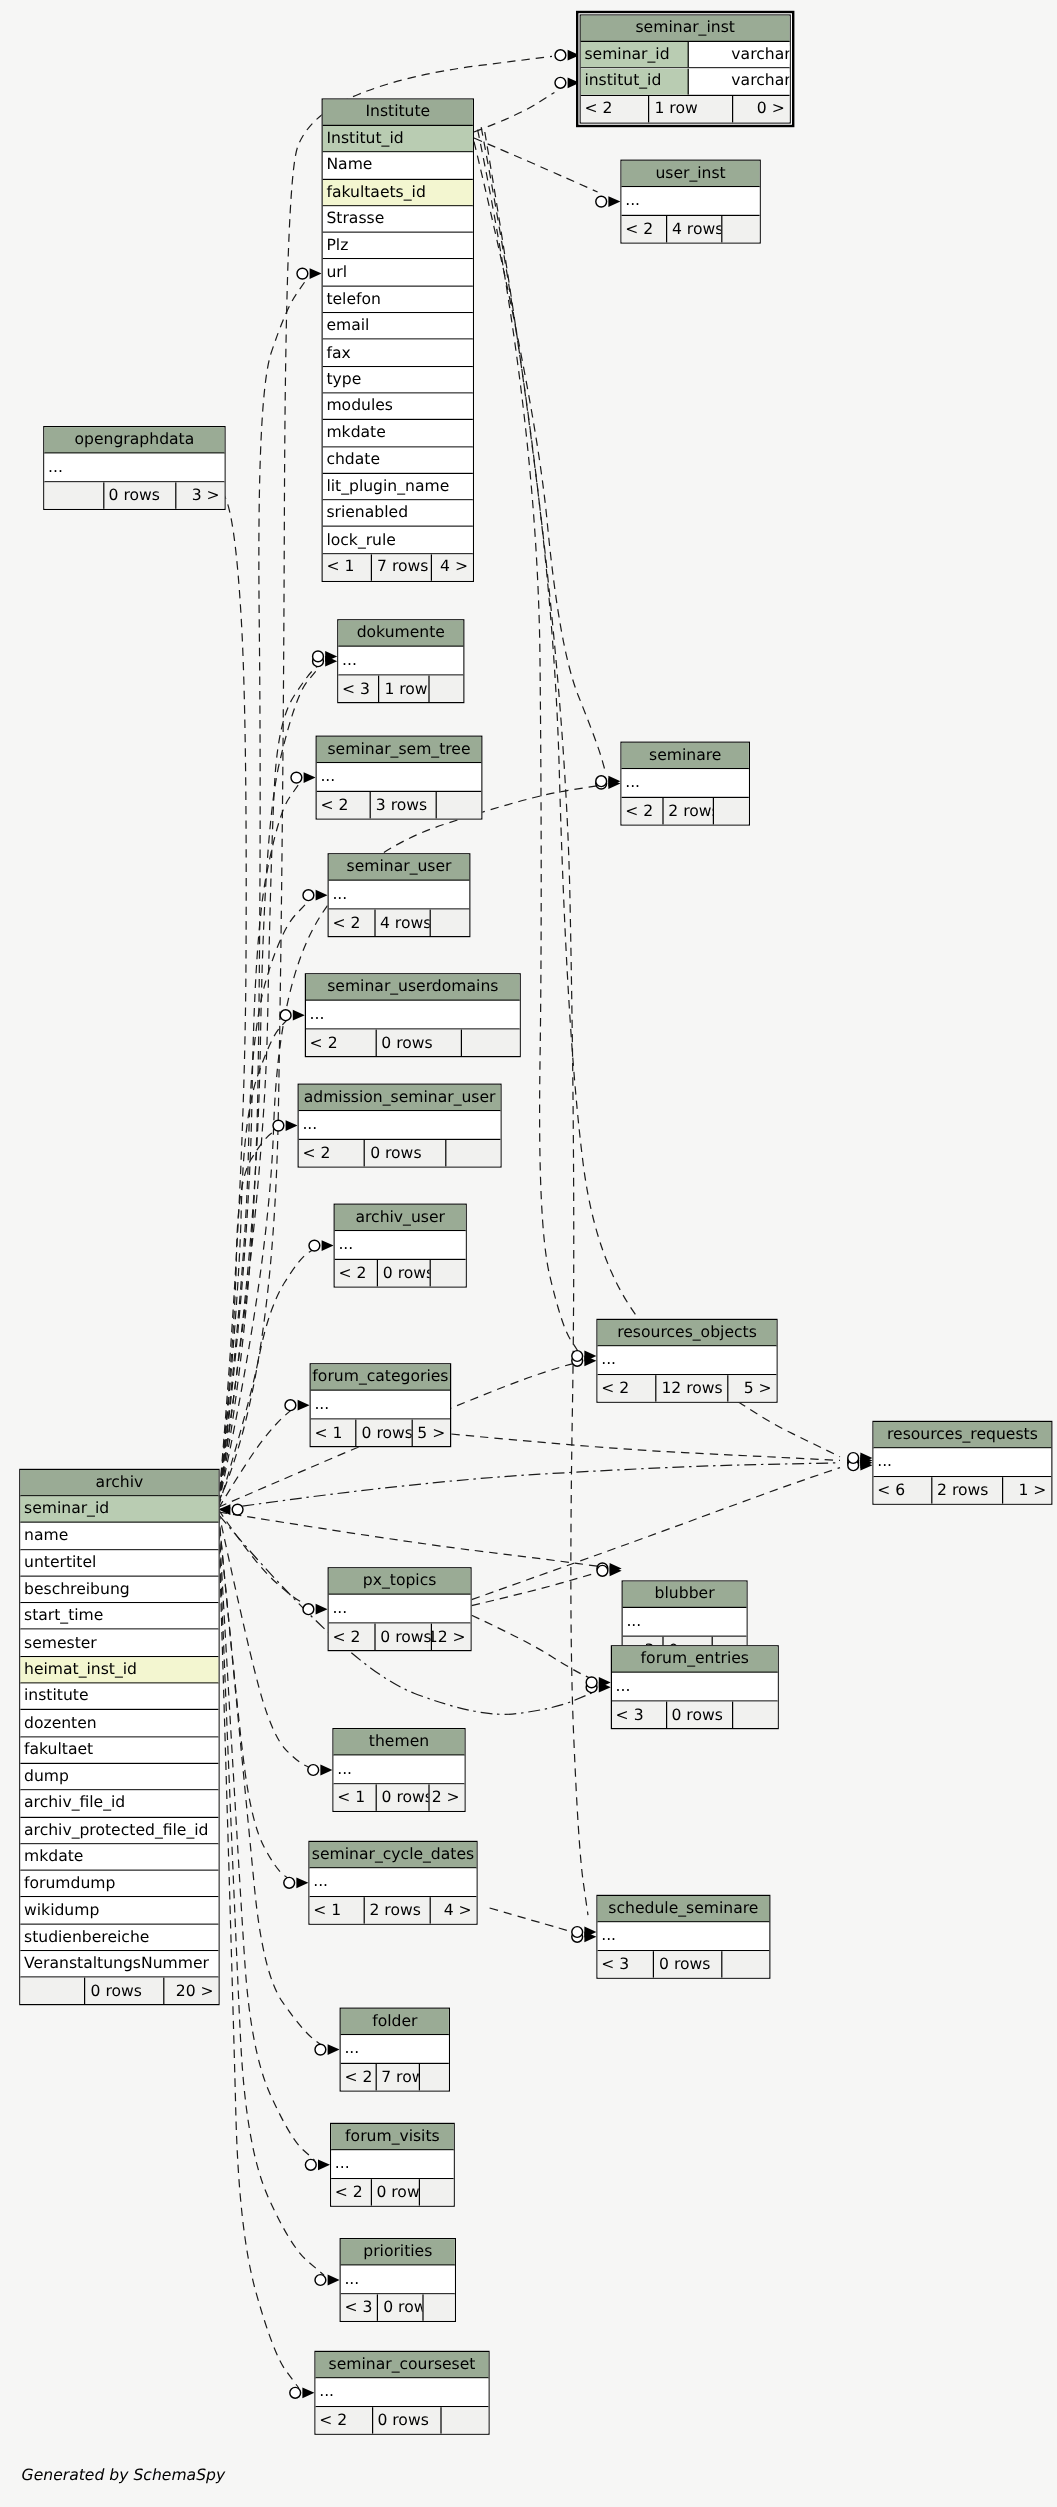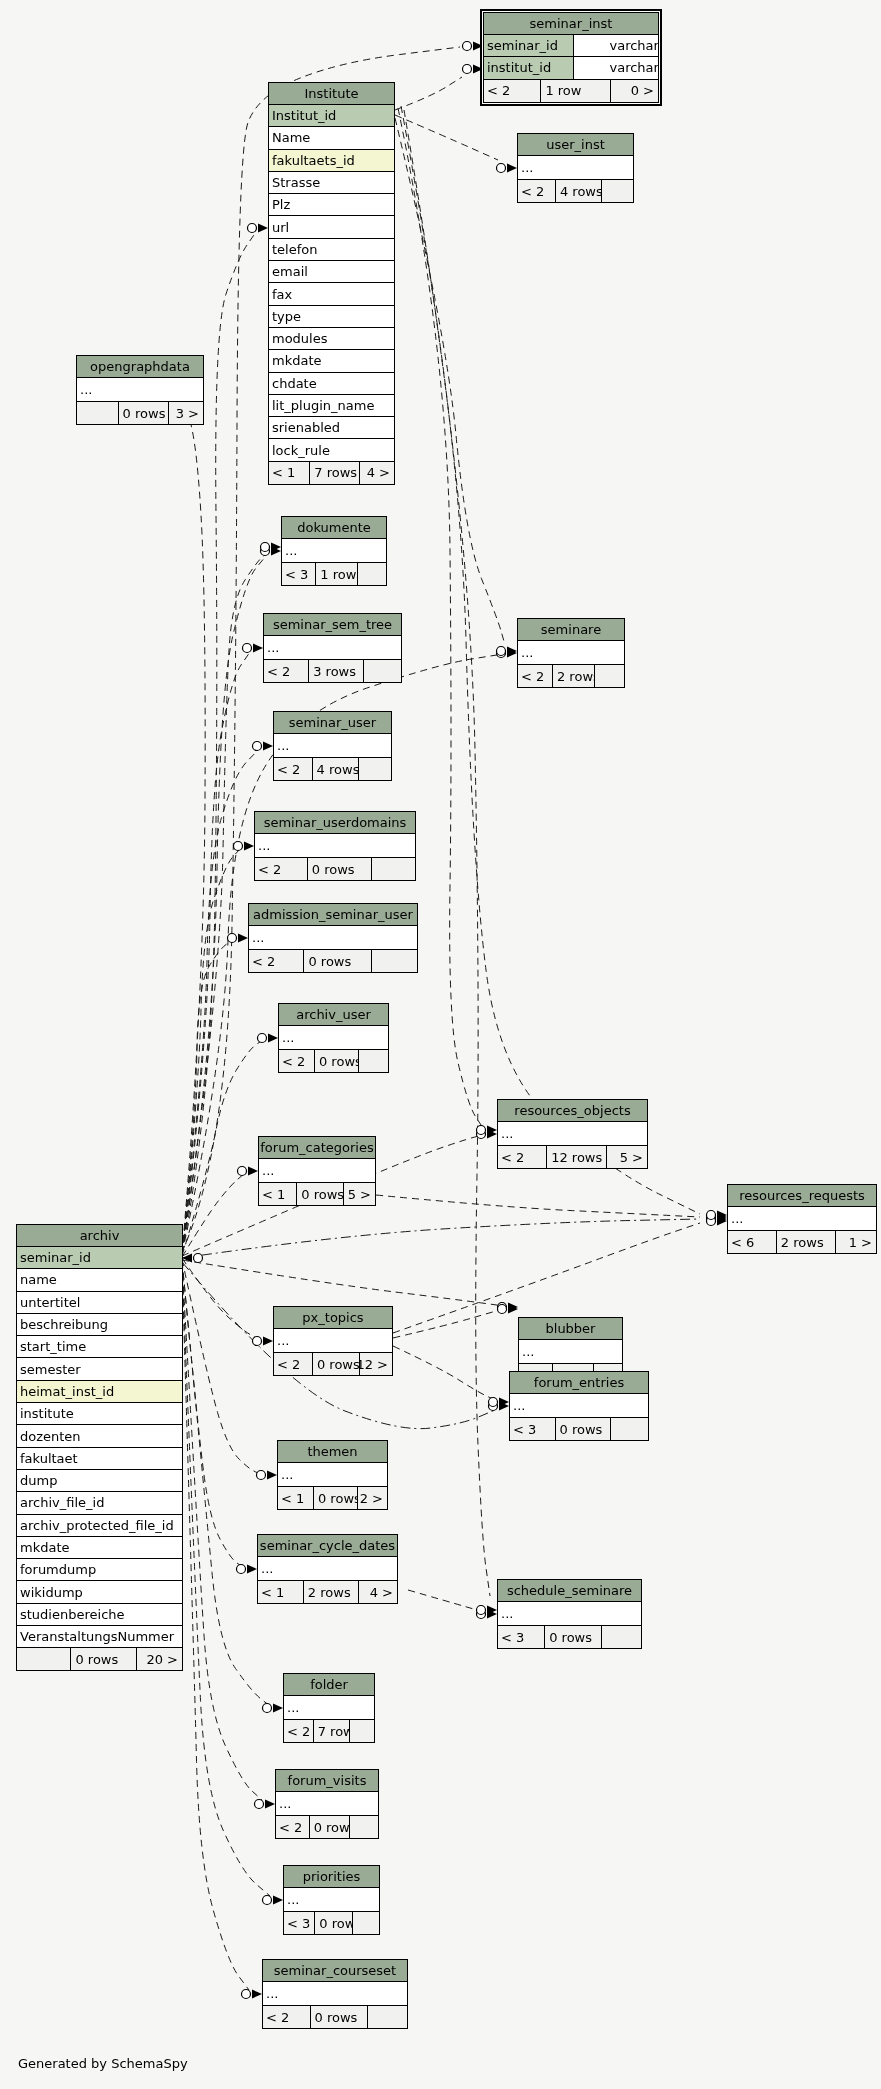--- a/index.html
+++ b/index.html
@@ -40,21 +40,21 @@
   .trow.typed{}
   .ctype{padding-left:3px;flex:1;overflow:hidden;white-space:nowrap;background:#fff;}
   .tfoot{
     display:flex;height:22px;background:#f1f1ef;box-sizing:border-box;align-items:center;
   }
   .tfoot span{display:flex;align-items:center;height:100%;box-sizing:border-box;overflow:hidden;white-space:nowrap;}
   .tfoot .fl{flex:0 0 33%;border-right:1px solid #000;padding:0 3px;}
   .tfoot .fm{flex:0 0 40%;border-right:1px solid #000;padding:0 4px;}
   .tfoot .fr{flex:1;justify-content:flex-end;padding:0 4px;}
   #note{
-    position:absolute;left:18px;top:2056px;z-index:2;font-size:13px;
+    position:absolute;left:18px;top:2056px;z-index:2;font-size:13px;font-style:italic;
   }
 </style>
 </head>
 <body>
 
 <div id="diagram">
   <svg id="edges" width="881" height="2089" viewBox="0 0 881 2089">
       <path d="M182,1252 Q228,1150 232,925 Q236,700 237,425 Q238,150 248,122.5 Q258,95 299,78.5 Q340,62 400,54.5 L460,47" class="edge"></path>
       <path d="M395,110 Q432,96 447,86.5 L462,77" class="edge"></path>
       <path d="M395,115 Q444,136 471,148 L498,160" class="edge"></path>
@@ -237,21 +237,21 @@
         <div class="thead">user_inst</div>
         <div class="trow ellipsis">
           <span class="cname">...</span>
         </div>
         <div class="tfoot">
           <span class="fl">&lt; 2</span>
           <span class="fm">4 rows</span>
           <span class="fr"></span>
         </div>
       </div>
-      <div class="tbl" style="left: 36px; top: 355px; width: 128px; margin-left: 40px;">
+      <div class="tbl" style="left: 36px; top: 355px; width: 152px;">
         <div class="thead">opengraphdata</div>
         <div class="trow ellipsis">
           <span class="cname">...</span>
         </div>
         <div class="tfoot">
           <span class="fl"></span>
           <span class="fm">0 rows</span>
           <span class="fr">3 &gt;</span>
         </div>
       </div>
@@ -292,21 +292,21 @@
         <div class="thead">seminar_user</div>
         <div class="trow ellipsis">
           <span class="cname">...</span>
         </div>
         <div class="tfoot">
           <span class="fl">&lt; 2</span>
           <span class="fm">4 rows</span>
           <span class="fr"></span>
         </div>
       </div>
-      <div class="tbl" style="left: 254px; top: 811px; width: 162px;">
+      <div class="tbl" style="left: 254px; top: 811px; width: 180px;">
         <div class="thead">seminar_userdomains</div>
         <div class="trow ellipsis">
           <span class="cname">...</span>
         </div>
         <div class="tfoot">
           <span class="fl">&lt; 2</span>
           <span class="fm">0 rows</span>
           <span class="fr"></span>
         </div>
       </div>

